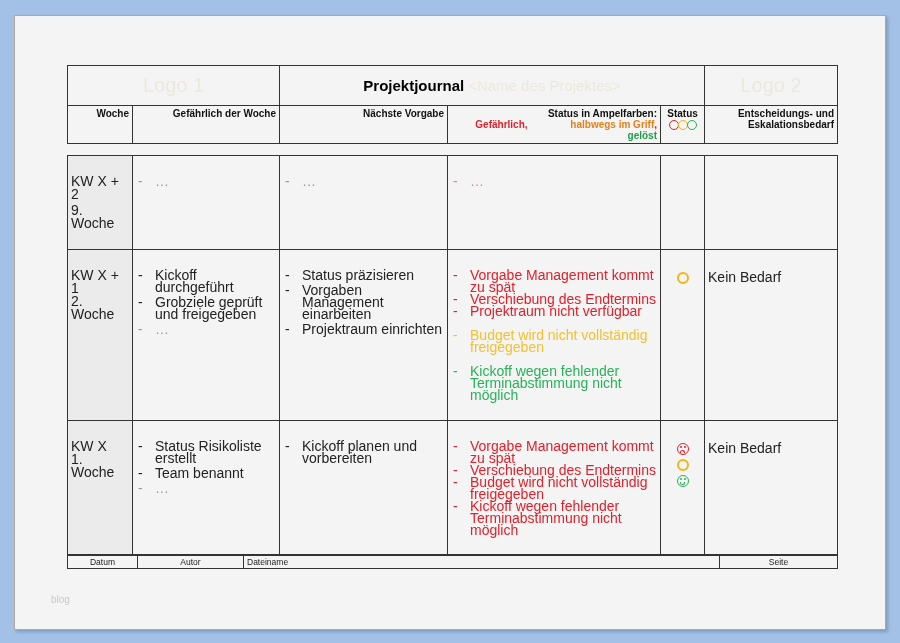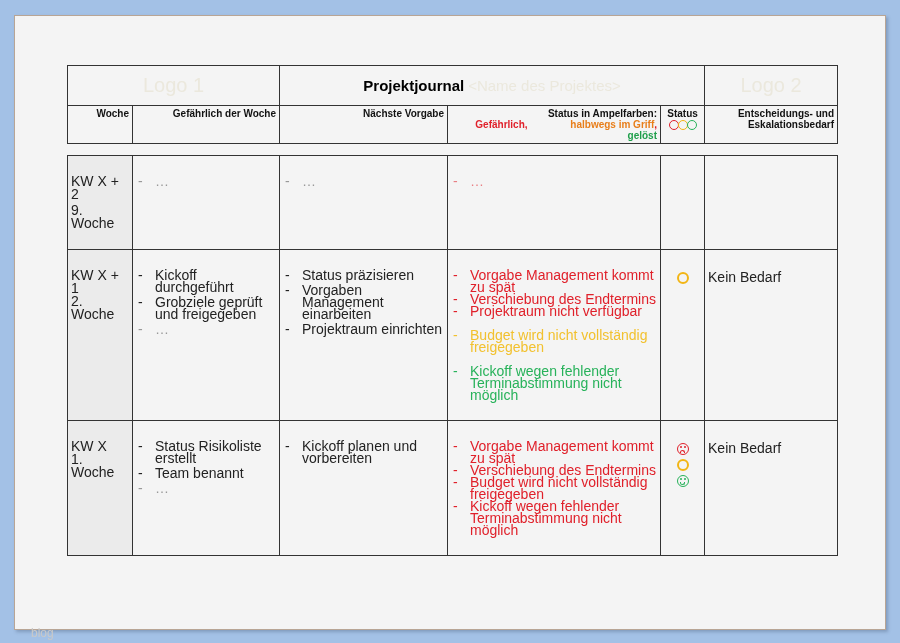--- a/index.html
+++ b/index.html
@@ -61,21 +61,21 @@
   .sad-mouth { position: absolute; left: 2px; bottom: 1px; width: 5px; height: 3px; border: 1px solid currentColor; border-bottom: none; border-radius: 3px 3px 0 0; }
   .happy-mouth { position: absolute; left: 2px; bottom: 1px; width: 5px; height: 3px; border: 1px solid currentColor; border-top: none; border-radius: 0 0 3px 3px; }
   .footer {
     position: absolute;
     left: 52px; top: 538px;
     width: 770px;
     table-layout: fixed;
   }
   .footer td { border: 1px solid #333; font-size: 8.5px; color: #222; height: 14px; padding: 0 3px; text-align: center; vertical-align: middle; }
   .footer td.left { text-align: left; }
-  .watermark { position: absolute; left: 16px; top: 578px; font-size: 12px; color: #c9c9c9; margin-top: 32px; }
+  .watermark { position: absolute; left: 36px; top: 578px; font-size: 10px; color: #c9c9c9; }
 </style>
 </head>
 <body>
 
 <div class="page">
 
   <table class="main">
     <colgroup>
       <col style="width:65px">
       <col style="width:147px">
@@ -212,17 +212,23 @@
     </table>
 
   <table class="footer">
     <colgroup>
       <col style="width:70px">
       <col style="width:106px">
       <col style="width:476px">
       <col style="width:118px">
     </colgroup>
     <tbody>
+        <tr>
+      <td>Datum</td>
+      <td>Autor</td>
+      <td class="left">Dateiname</td>
+      <td>Seite</td>
+    </tr>
   </tbody>
     </table>
 
   <div class="watermark">blog</div>
 </div>
 
 </body></html>

